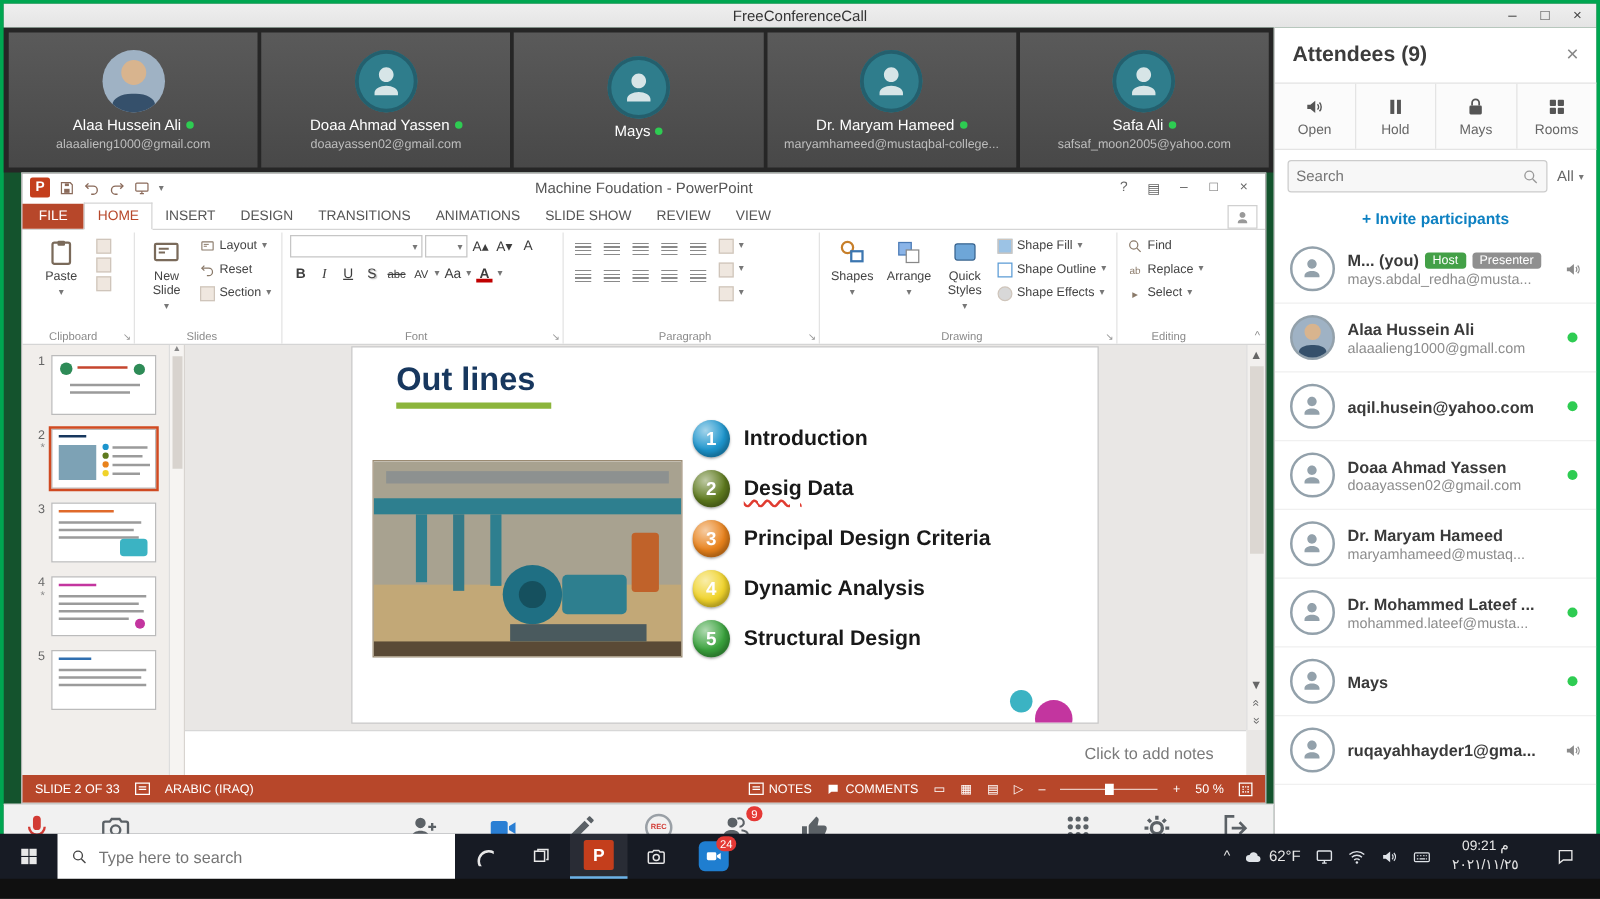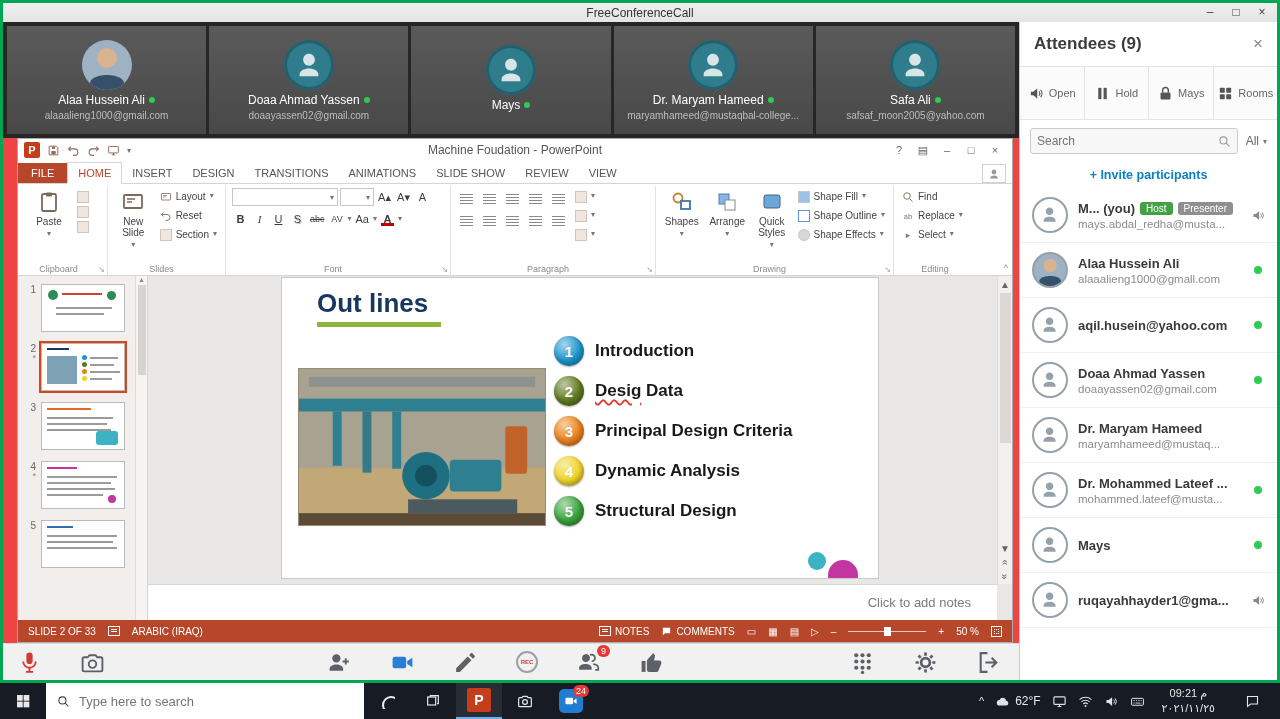--- a/index.html
+++ b/index.html
@@ -1,20 +1,20 @@
 <!DOCTYPE html>
 <html><head>
 <meta charset="utf-8">
 <style>
 *{box-sizing:border-box;margin:0;padding:0;font-family:"Liberation Sans",sans-serif}
 body{width:1280px;height:719px;overflow:hidden;background:#000}
 .screen{position:relative;width:1280px;height:719px;background:#101010}
 
 
-.fcc{position:absolute;left:0;top:0;width:1280px;height:683px;border:3px solid #00a651;background:#ef4444;display:flex;flex-direction:column}
+.fcc{position:absolute;left:0;top:0;width:1280px;height:683px;border:3px solid #00a651;background:#14532d;display:flex;flex-direction:column}
 .fcc-titlebar{height:19px;background:linear-gradient(#efefef,#e4e4e4);display:flex;align-items:center;justify-content:center;font-size:12px;color:#333;position:relative;flex:none}
 .win-controls{position:absolute;right:2px;top:0;height:19px;display:flex}
 .win-btn{width:26px;text-align:center;line-height:18px;font-size:12px;color:#444;cursor:default}
 .fcc-body{flex:1;display:flex;min-height:0}
 .fcc-left{width:1016px;display:flex;flex-direction:column;min-width:0}
 
 
 .video-strip{height:116px;background:#262626;display:flex;gap:3px;padding:4px;flex:none}
 .tile{flex:1;background:linear-gradient(#5a5a5a,#484848);display:flex;flex-direction:column;align-items:center;justify-content:center;gap:3px;overflow:hidden}
 .tile-avatar{width:50px;height:50px;border-radius:50%;background:#2f7d8c;box-shadow:inset 0 0 0 3px #245f6d;color:#d7e5e7;display:flex;align-items:center;justify-content:center;flex:none}
@@ -124,21 +124,21 @@
 .relwrap{position:relative}
 .count-badge{position:absolute;top:-5px;right:-9px;background:#e53935;color:#fff;font-size:9px;line-height:12px;padding:0 4px;border-radius:7px}
 .recring{width:22px;height:22px;border:2px solid #9aa0a6;border-radius:50%;display:flex;align-items:center;justify-content:center;color:#d23b34;font-size:6px;font-weight:bold}
 
 
 .attendees{width:258px;background:#fff;border-left:1px solid #c9c9c9;display:flex;flex-direction:column;font-size:12px;color:#444;flex:none}
 .att-header{height:44px;display:flex;align-items:center;padding:0 14px;flex:none}
 .att-title{flex:1;font-size:17px;font-weight:bold;color:#3c3c3c}
 .att-close{color:#888;font-size:17px}
 .att-actions{display:flex;border-top:1px solid #e4e4e4;border-bottom:1px solid #e4e4e4;background:#fbfbfb;flex:none}
-.att-action{flex:1;height:52px;display:flex;align-items:center;justify-content:center;gap:4px;border-right:1px solid #e4e4e4;color:#666;font-size:11px}
+.att-action{flex:1;height:52px;display:flex;flex-direction:column;align-items:center;justify-content:center;gap:4px;border-right:1px solid #e4e4e4;color:#666;font-size:11px}
 .att-action:last-child{border-right:none}
 .aicon{width:17px;height:17px;color:#555}
 .aicon svg{width:100%;height:100%;fill:currentColor}
 .att-search{display:flex;align-items:center;padding:8px 10px;gap:8px;flex:none}
 .search-box{flex:1;height:26px;border:1px solid #ccc;border-radius:3px;background:#f7f7f7;display:flex;align-items:center;padding:0 6px}
 .search-box input{flex:1;border:none;outline:none;background:transparent;font-size:12px;color:#555;min-width:0}
 .sico{width:13px;height:13px;color:#999;flex:none}
 .sico svg{width:100%;height:100%;fill:none;stroke:currentColor;stroke-width:2}
 .filter{display:flex;align-items:center;gap:4px;color:#666;font-size:12px}
 .invite{height:26px;display:flex;align-items:center;justify-content:center;color:#0e81c2;font-weight:bold;font-size:12.5px;flex:none}
@@ -149,21 +149,21 @@
 .att-main{flex:1;min-width:0}
 .att-name{font-weight:bold;color:#3a3a3a;font-size:13px;white-space:nowrap;overflow:hidden;display:flex;gap:5px;align-items:center}
 .att-email{color:#8c8c8c;font-size:11.5px;margin-top:2px;white-space:nowrap;overflow:hidden}
 .badge{color:#fff;font-size:10px;font-weight:normal;padding:1px 6px;border-radius:3px;background:var(--c,#888);flex:none}
 .att-right{width:18px;display:flex;justify-content:center;flex:none}
 .gdot{width:8px;height:8px;border-radius:50%;background:#2ecc52}
 .spk{width:15px;height:15px;color:#8a8a8a}
 .spk svg{width:100%;height:100%;fill:currentColor}
 
 
-.taskbar{position:absolute;left:0;bottom:0;width:1280px;height:36px;background:#171b24;display:flex;align-items:stretch;color:#e8e8e8;font-size:11px}
+.taskbar{position:absolute;left:0;bottom:16px;width:1280px;height:36px;background:#171b24;display:flex;align-items:stretch;color:#e8e8e8;font-size:11px}
 .tb-btn{width:46px;display:flex;align-items:center;justify-content:center;position:relative;flex:none}
 .tb-btn svg{width:16px;height:16px;fill:currentColor}
 .tb-search{width:318px;background:#fff;color:#5f5f5f;display:flex;align-items:center;gap:9px;padding:0 11px;font-size:13px;flex:none}
 .tb-search .sico{color:#444}
 .tb-active{background:rgba(255,255,255,.08);border-bottom:2px solid #6cb2e8}
 .tb-ppt{width:24px;height:24px;background:#c43e1c;color:#fff;font-weight:bold;font-size:14px;display:flex;align-items:center;justify-content:center;border-radius:2px}
 .tb-fcc{width:24px;height:24px;background:#1f7ed0;border-radius:5px;display:flex;align-items:center;justify-content:center;color:#fff}
 .tb-fcc svg{width:14px;height:14px;fill:currentColor}
 .tb-badge{position:absolute;top:2px;right:5px;background:#e53935;color:#fff;font-size:9px;line-height:12px;padding:0 3px;border-radius:7px}
 .tb-spacer{flex:1}

